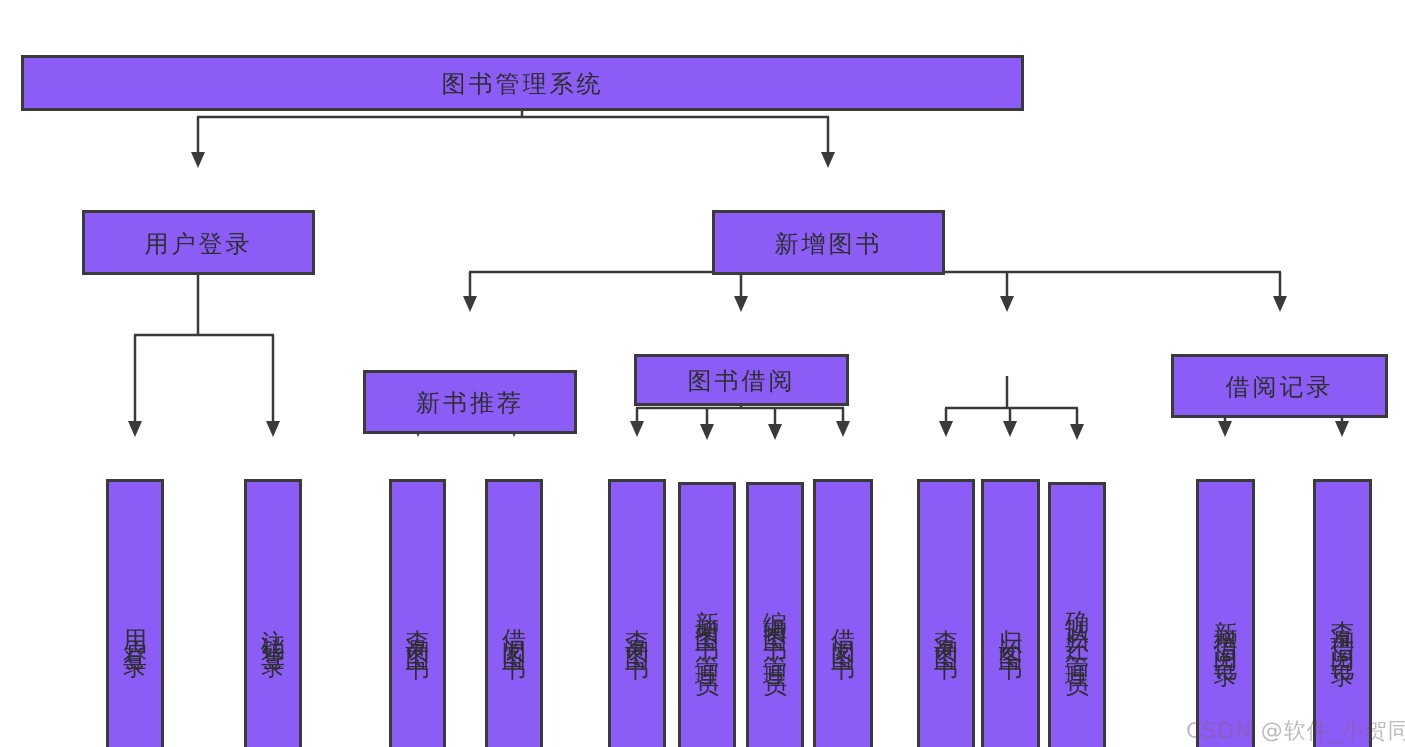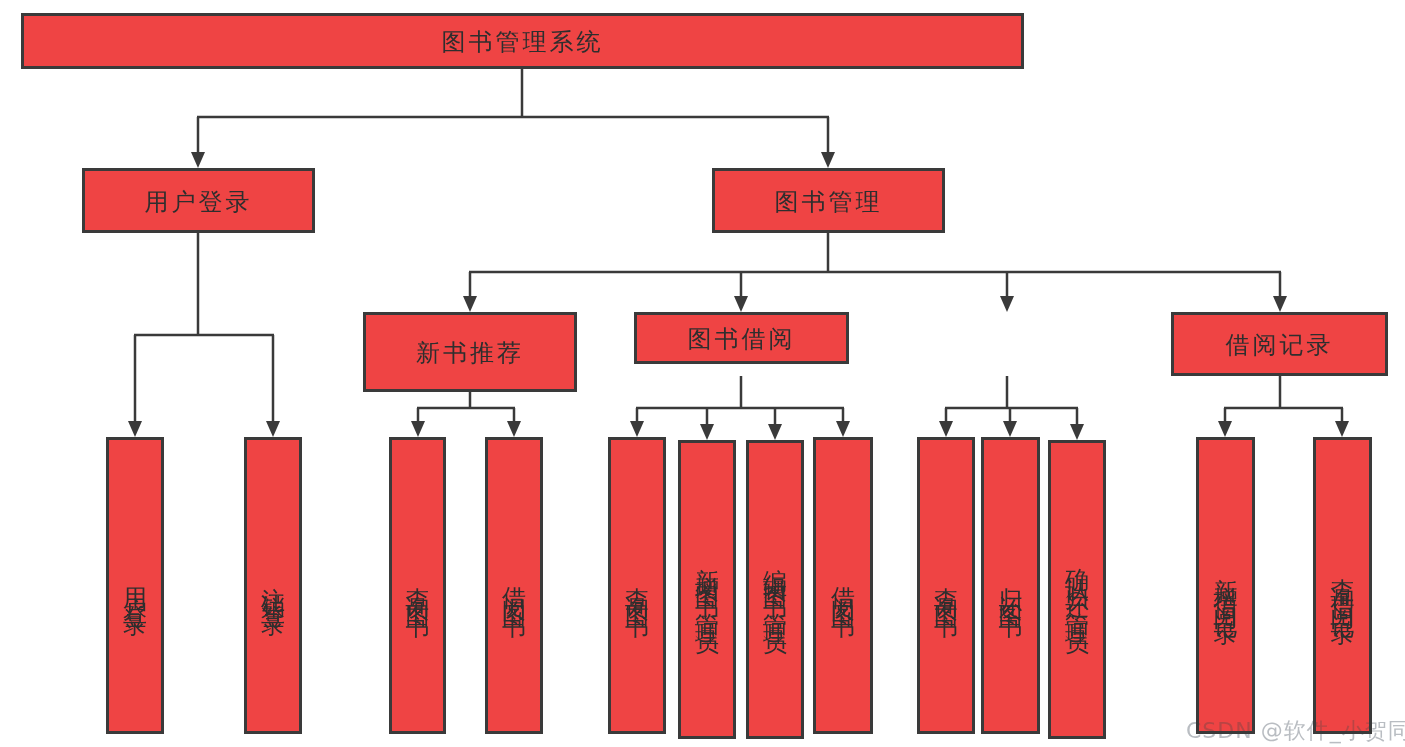--- a/index.html
+++ b/index.html
@@ -16,27 +16,28 @@
     width:1405px;height:747px;
     background:var(--bg);
     overflow:hidden;
   }
   .connectors{
     position:absolute;left:0;top:0;width:1405px;height:747px;
     pointer-events:none;
   }
   .node{
     position:absolute;
-    background:#ef4444;
+    background:#8b5cf6;
     border:3px solid var(--line);
     color:var(--text);
     display:flex;
     align-items:center;
     justify-content:center;
     text-align:right;
+    margin-top:42px;
   }
   .node.h{
     font-size:24px;
     letter-spacing:3px;
     line-height:1;
     padding-top:2px;
   }
   .node.v{
     font-size:24px;
     writing-mode:vertical-rl;
@@ -111,23 +112,23 @@
       <polygon points="1070,424 1084,424 1077,440" fill="#3a3a3a"></polygon>
       <line x1="1225" y1="408" x2="1225" y2="424" stroke="#3a3a3a" stroke-width="2.5"></line>
       <polygon points="1218,421 1232,421 1225,437" fill="#3a3a3a"></polygon>
       <line x1="1342" y1="408" x2="1342" y2="424" stroke="#3a3a3a" stroke-width="2.5"></line>
       <polygon points="1335,421 1349,421 1342,437" fill="#3a3a3a"></polygon>
     </svg>
 
   <div class="node h" style="left:21px;top:13px;width:1003px;height:56px">图书管理系统</div>
 
   <div class="node h" style="left:82px;top:168px;width:233px;height:65px">用户登录</div>
-  <div class="node h" style="left:712px;top:168px;width:233px;height:65px">图书管理</div>
+  <div class="node h" style="left:712px;top:168px;width:233px;height:65px">新增图书</div>
 
-  <div class="node h" style="left:363px;top:312px;width:214px;height:80px">新书推荐</div>
+  <div class="node h" style="left:363px;top:328px;width:214px;height:64px">新书推荐</div>
   <div class="node h" style="left:634px;top:312px;width:215px;height:52px">图书借阅</div>
   <div class="node h" style="left:1171px;top:312px;width:217px;height:64px">借阅记录</div>
 
   <div class="node v" style="left:106px;top:437px;width:58px;height:297px">用户登录</div>
   <div class="node v" style="left:244px;top:437px;width:58px;height:297px">注销登录</div>
 
   <div class="node v" style="left:389px;top:437px;width:57px;height:297px">查询图书</div>
   <div class="node v" style="left:485px;top:437px;width:58px;height:297px">借阅图书</div>
 
   <div class="node v" style="left:608px;top:437px;width:58px;height:297px">查询图书</div>

